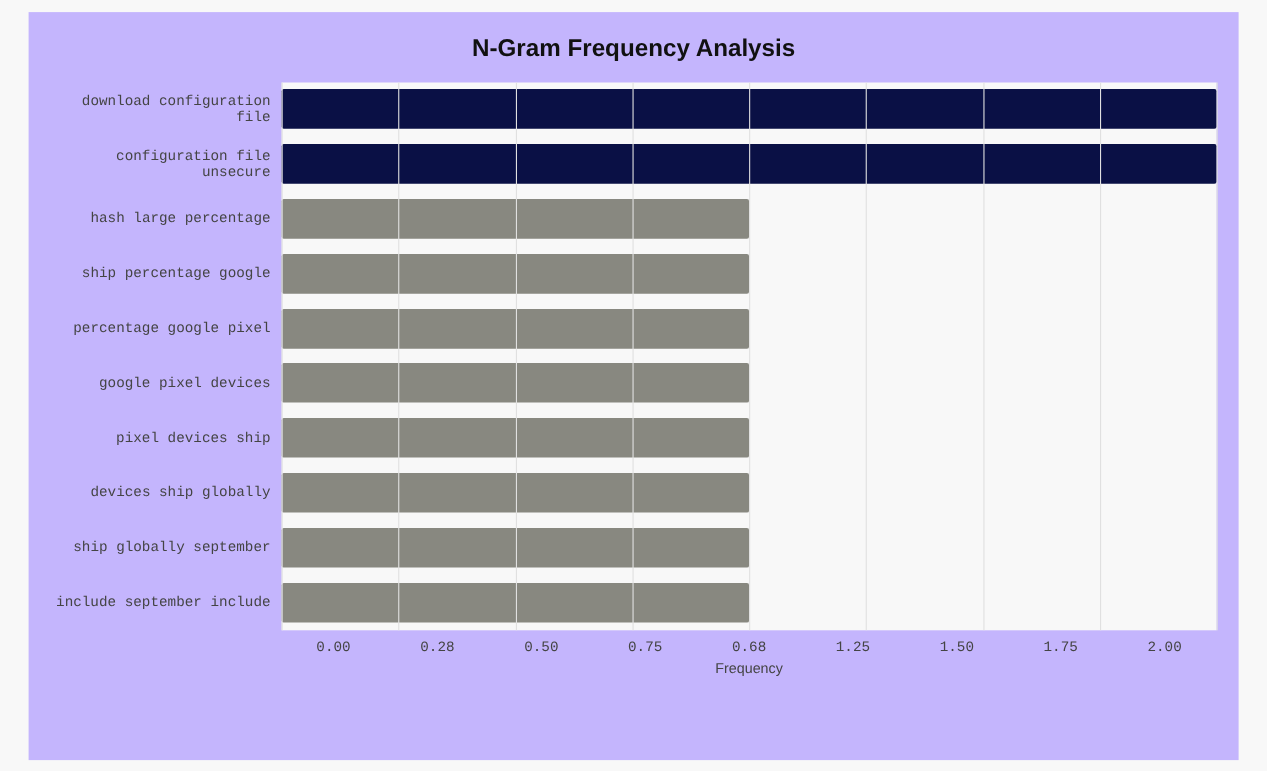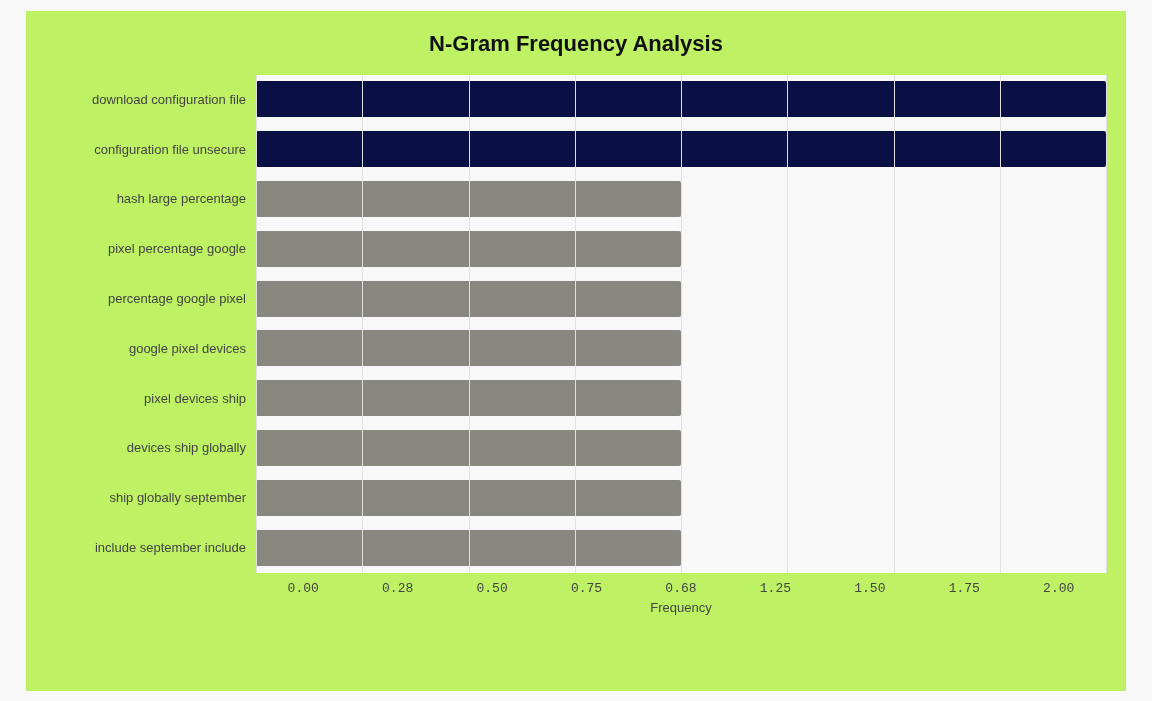--- a/index.html
+++ b/index.html
@@ -8,21 +8,21 @@
       font-family: Arial, sans-serif;
       width: 1152px;
       height: 701px;
       display: flex;
       align-items: center;
       justify-content: center;
     }
     .chart-container {
       width: 1100px;
       height: 680px;
-      background: #bef264;
+      background: #c4b5fd;
       padding: 20px 20px 60px 20px;
       position: relative;
     }
     .chart-title {
       text-align: center;
       font-size: 22px;
       font-weight: bold;
       color: #111;
       margin-bottom: 18px;
     }
@@ -37,20 +37,21 @@
       flex-direction: row;
       flex: 1;
       position: relative;
     }
     .y-labels {
       display: flex;
       flex-direction: column;
       justify-content: space-around;
       width: 210px;
       padding-right: 10px;
+      font-family: Liberation Mono, monospace;
     }
     .y-label {
       font-size: 13px;
       color: #444;
       text-align: right;
       display: flex;
       align-items: center;
       justify-content: flex-end;
       flex: 1;
     }
@@ -115,21 +116,21 @@
 <body>
 
 <div class="chart-container">
   <div class="chart-title">N-Gram Frequency Analysis</div>
   <div class="chart-area">
     <div class="bars-wrapper">
       <div class="y-labels" id="y-labels-container">
           <div class="y-label">download configuration file</div>
           <div class="y-label">configuration file unsecure</div>
           <div class="y-label">hash large percentage</div>
-          <div class="y-label">pixel percentage google</div>
+          <div class="y-label">ship percentage google</div>
           <div class="y-label">percentage google pixel</div>
           <div class="y-label">google pixel devices</div>
           <div class="y-label">pixel devices ship</div>
           <div class="y-label">devices ship globally</div>
           <div class="y-label">ship globally september</div>
           <div class="y-label">include september include</div>
         </div>
       <div class="plot-area" id="plot-area">
 
         <div class="bars-column" id="bars-column">

